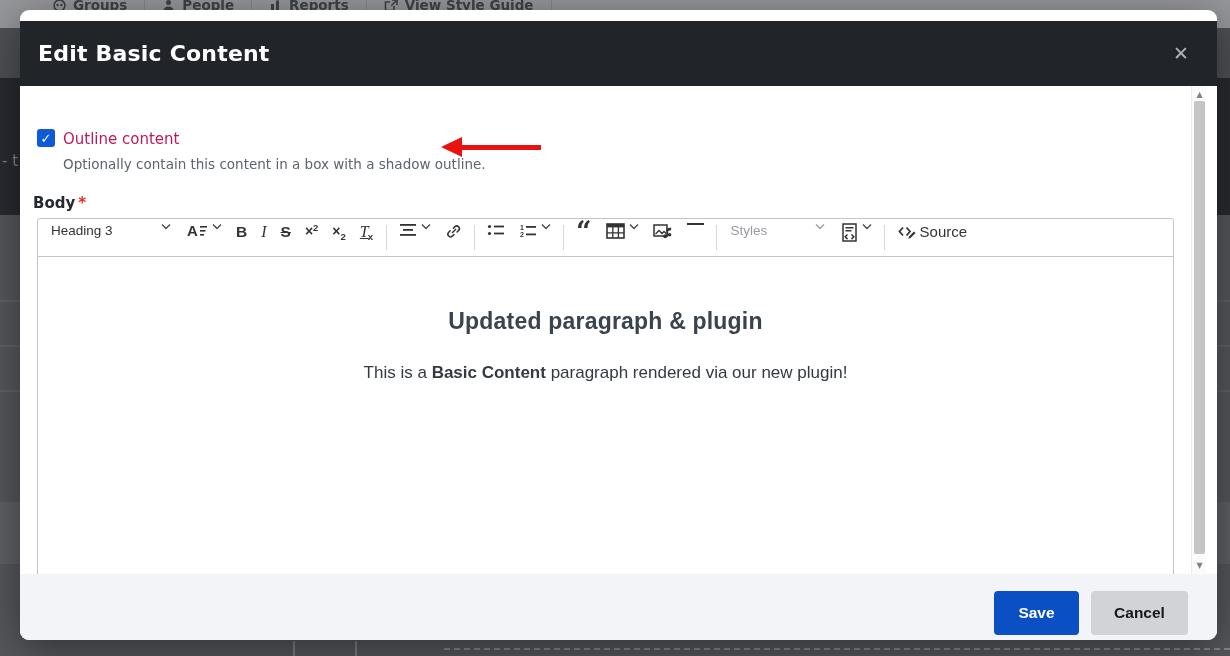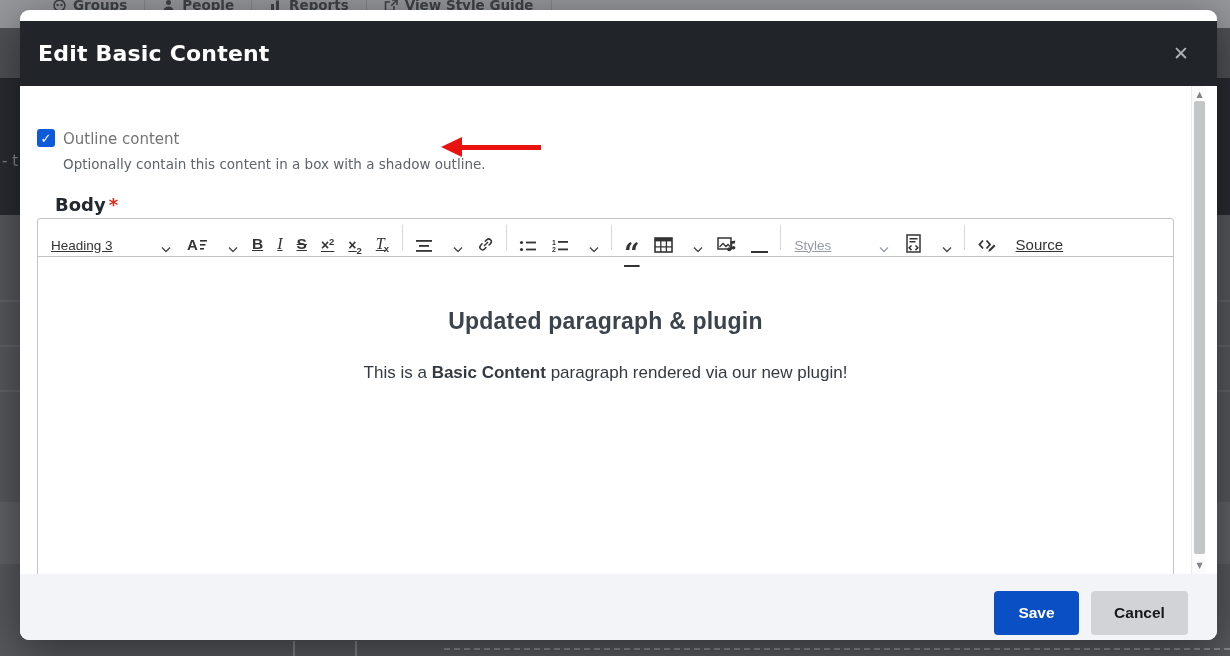--- a/index.html
+++ b/index.html
@@ -29,37 +29,37 @@
   .modal-header { height:65px; background:#212529; display:flex; align-items:center;
                   padding:0 28px 0 18px;margin-top:11px; }
   .modal-title { color:#ffffff; font-size:22px; font-weight:700; letter-spacing:.2px; }
   .modal-close { margin-left:auto; color:#aeb1b5; font-size:19px; cursor:pointer; line-height:1; }
 
   .modal-body { position:relative; height:488px; background:#fff; overflow:hidden; }
 
   .cb-box { position:absolute; left:17px; top:43px; width:18px; height:18px;
             background:#0d5bd8; border-radius:3px; color:#fff; display:flex;
             align-items:center; justify-content:center; font-size:13px; font-weight:700; cursor:pointer; }
-  .cb-label { position:absolute; left:43px; top:44px; font-size:15px; color:#737373; cursor:pointer; }
+  .cb-label { position:absolute; left:43px; top:44px; font-size:15px; color:#be185d; cursor:pointer; }
   .cb-help { position:absolute; left:43px; top:70px; font-size:13.5px; color:#5d646d; }
 
   .arrow-shaft { position:absolute; left:440px; top:59px; width:81px; height:5px; background:#e81311; }
   .arrow-head { position:absolute; left:421px; top:51px; width:0; height:0;
                 border-top:10px solid transparent; border-bottom:10px solid transparent;
                 border-right:21px solid #e81311; }
 
-  .body-label { position:absolute; left:35px; top:108px; font-size:18px; font-weight:700; color:#23292f; }
+  .body-label { position:absolute; left:13px; top:108px; font-size:15px; font-weight:700; color:#23292f; }
   .required { color:#e02b20; margin-left:3px; font-weight:700; }
 
   .editor { position:absolute; left:17px; top:132px; width:1137px; height:460px;
             border:1px solid #c4c4c4; border-radius:3px; background:#fff; }
   .toolbar { height:38px; border-bottom:1px solid #c4c4c4; display:flex; align-items:center;
              padding:0 4px; font-family:"Liberation Sans",sans-serif; color:#333; }
-  .tb-btn { height:30px; padding:0 7px; display:flex; align-items:flex-end; justify-content:center;
-            gap:20px; color:#333; cursor:pointer; border-radius:2px; flex:0 0 auto;text-decoration:underline; }
+  .tb-btn { height:30px; padding:0 7px; display:flex; align-items:flex-start; justify-content:center;
+            gap:4px; color:#333; cursor:pointer; border-radius:2px; flex:0 0 auto; }
   .tb-sep { width:1px; height:25px; background:#d8d8d8; margin:0 5px; flex:0 0 auto; }
   .tb-heading { width:138px; justify-content:space-between; padding:0 9px; font-size:13.5px; }
   .tb-styles { width:112px; justify-content:space-between; padding:0 9px; font-size:13.5px; color:#969aa0; }
   .g-bold { font-size:15.5px; font-weight:800; }
   .g-italic { font-size:16px; font-style:italic; font-family:"Liberation Serif",serif; }
   .g-strike { font-size:15.5px; text-decoration:line-through; font-weight:600; }
   .g-x { font-size:14px; font-weight:600; }
   .sup2 { font-size:9.5px; font-weight:700; position:relative; top:-5px; }
   .sub2 { font-size:9.5px; font-weight:700; position:relative; top:4px; }
   .tx-t { font-size:16px; font-style:italic; font-family:"Liberation Serif",serif; text-decoration:underline; }

